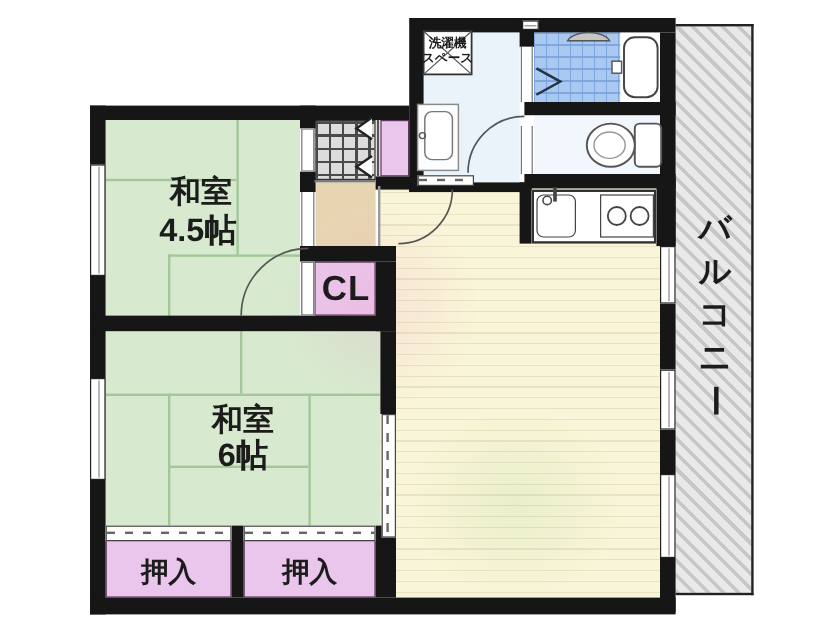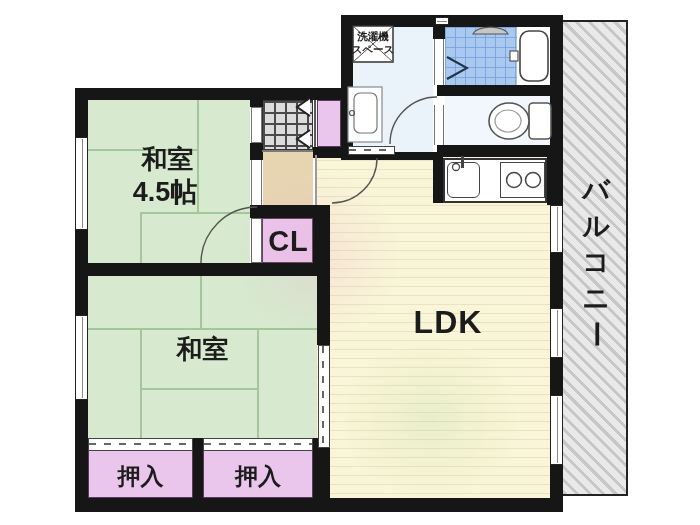--- a/index.html
+++ b/index.html
@@ -186,23 +186,23 @@
     </g>
     <circle cx="514" cy="180" r="7.5" fill="none" stroke="#444" stroke-width="1.5"></circle>
     <circle cx="533" cy="180" r="7.5" fill="none" stroke="#444" stroke-width="1.5"></circle>
   </svg>
 
   <div class="abs label" style="left:105px;top:146px;width:125px;height:28px;font-size:26px;">和室</div>
   <div class="abs label" style="left:100px;top:177px;width:130px;height:30px;font-size:27px;text-align:right;">4.5帖</div>
 
   <div class="abs label" style="left:262px;top:222px;width:53px;height:38px;font-size:29px;letter-spacing:1px;">CL</div>
 
-  <div class="abs label" style="left:398px;top:306px;width:100px;height:34px;font-size:32px;letter-spacing:1px;">LDK</div>
 
   <div class="abs label" style="left:140px;top:336px;width:125px;height:28px;font-size:26px;">和室</div>
+  <div class="abs label" style="left:140px;top:364px;width:125px;height:30px;font-size:27px;">6帖</div>
 
   <div class="abs label" style="left:92px;top:462px;width:97px;height:28px;font-size:23px;">押入</div>
   <div class="abs label" style="left:208px;top:462px;width:100px;height:28px;font-size:23px;">押入</div>
 
   <div class="abs label" style="left:352px;top:31px;width:42px;height:12px;font-size:10.5px;">洗濯機</div>
   <div class="abs label" style="left:350px;top:44px;width:46px;height:12px;font-size:10.5px;">スペース</div>
 
   <div class="abs vtext" style="left:578px;top:172px;">
     <span>バ</span>
     <span>ル</span>

